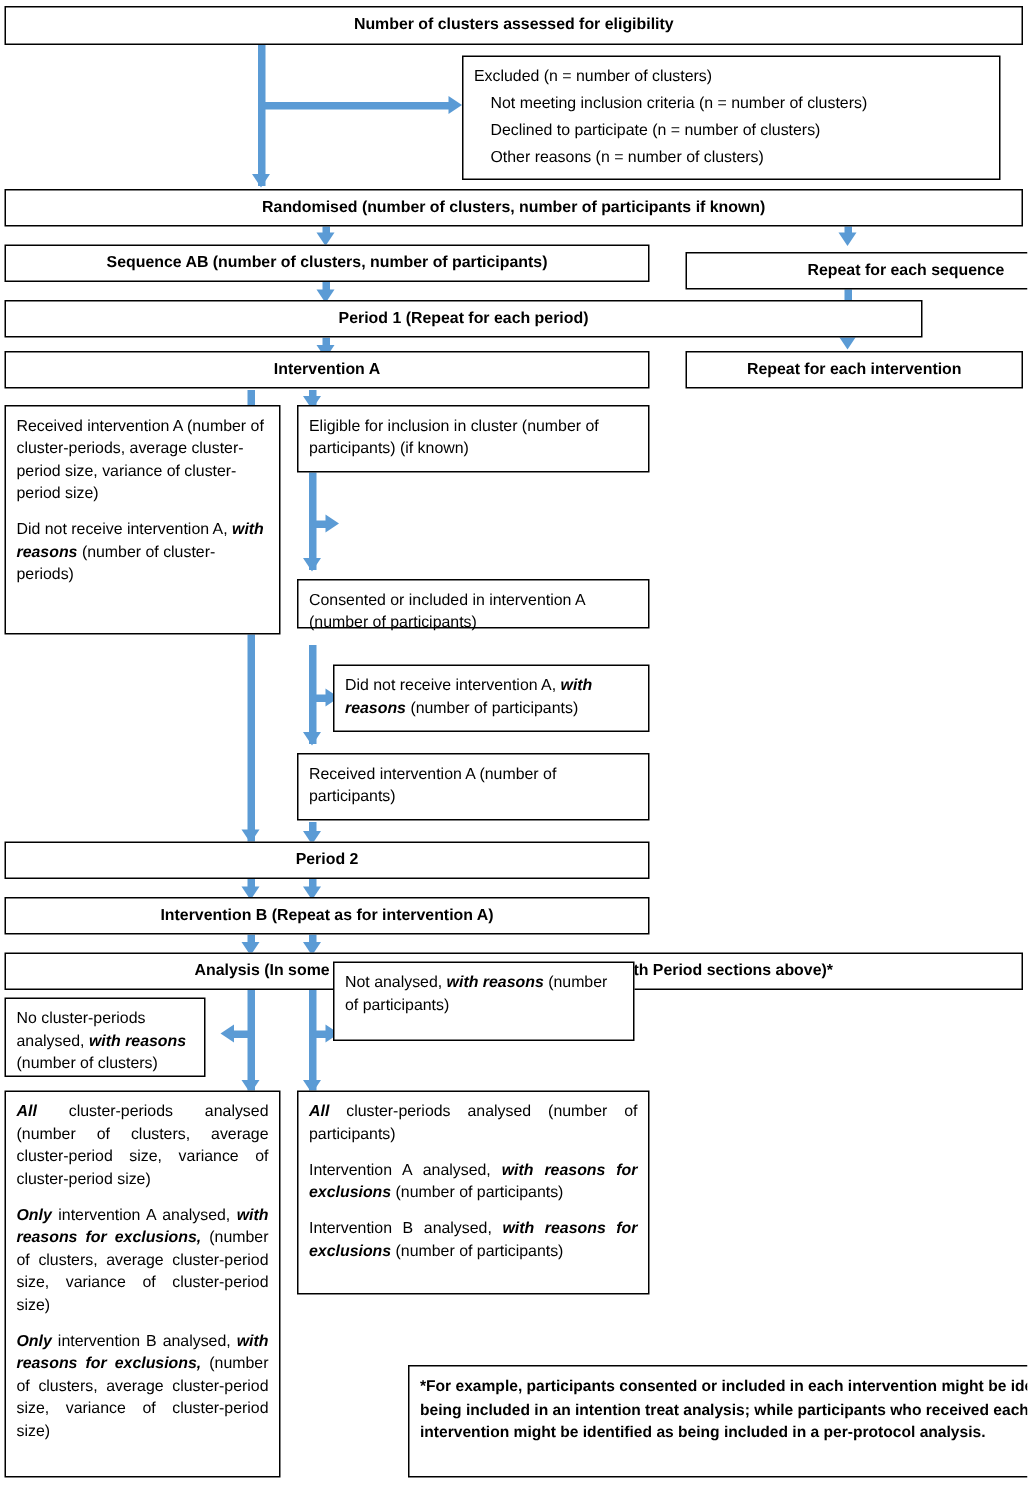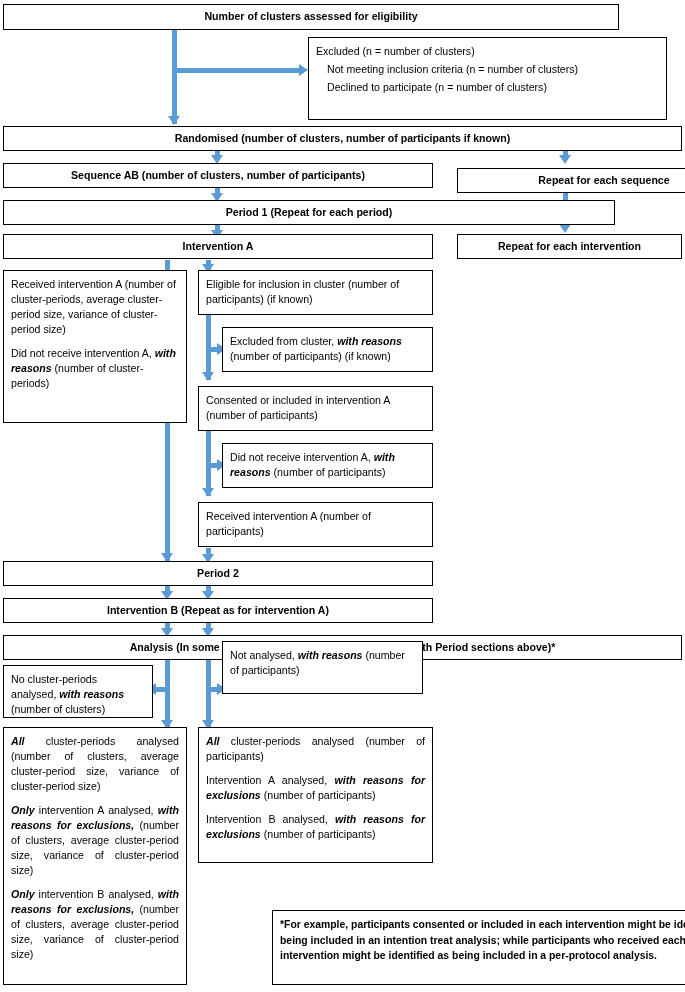--- a/index.html
+++ b/index.html
@@ -152,28 +152,29 @@
   <div class="arrow-v" style="left:165px; top:660px; height:68px;"></div>
   <div class="head-d" style="left:161px; top:720px;"></div>
   <div class="arrow-h" style="left:155px; top:687px; width:12px;"></div>
   <div class="head-l" style="left:147px; top:683px;"></div>
 
   <div class="arrow-v" style="left:206px; top:660px; height:68px;"></div>
   <div class="head-d" style="left:202px; top:720px;"></div>
   <div class="arrow-h" style="left:208px; top:687px; width:12px;"></div>
   <div class="head-r" style="left:217px; top:683px;"></div>
 
-  <div class="box center" style="left:3px; top:4px; width:616px; height:26px;">
+  <div class="box center" style="left:3px; top:4px; width:679px; height:26px;">
     <span>Number of clusters assessed for eligibility</span>
   </div>
 
   <div class="box body" style="left:308px; top:37px; width:359px; height:83px;">
     <p>Excluded (n = number of clusters)</p>
     <p class="ind" style="margin-top:3px;">Not meeting inclusion criteria (n = number of clusters)</p>
     <p class="ind" style="margin-top:3px;">Declined to participate (n = number of clusters)</p>
+    <p class="ind" style="margin-top:3px;">Other reasons (n = number of clusters)</p>
   </div>
 
   <div class="box center" style="left:3px; top:126px; width:679px; height:25px;">
     <span>Randomised (number of clusters, number of participants if known)</span>
   </div>
 
   <div class="box center" style="left:3px; top:163px; width:430px; height:25px;">
     <span>Sequence AB (number of clusters, number of participants)</span>
   </div>
 
@@ -195,25 +196,22 @@
 
   <div class="box body" style="left:3px; top:270px; width:184px; height:153px;">
     <p>Received intervention A (number of cluster-periods, average cluster-period size, variance of cluster-period size)</p>
     <p><span>Did not receive intervention A, </span><span class="bi">with reasons</span><span> (number of cluster-periods)</span></p>
   </div>
 
   <div class="box body" style="left:198px; top:270px; width:235px; height:45px;">
     <p>Eligible for inclusion in cluster (number of participants) (if known)</p>
   </div>
 
-  <div class="box body" style="left:222px; top:327px; width:211px; height:45px;">
-    <p><span>Excluded from cluster, </span><span class="bi">with reasons</span><span> (number of participants) (if known)</span></p>
-  </div>
-
-  <div class="box body" style="left:198px; top:386px; width:235px; height:45px;">
+
+  <div class="box body" style="left:198px; top:386px; width:235px; height:33px;">
     <p>Consented or included in intervention A (number of participants)</p>
   </div>
 
   <div class="box body" style="left:222px; top:443px; width:211px; height:45px;">
     <p><span>Did not receive intervention A, </span><span class="bi">with reasons</span><span> (number of participants)</span></p>
   </div>
 
   <div class="box body" style="left:198px; top:502px; width:235px; height:45px;">
     <p>Received intervention A (number of participants)</p>
   </div>
@@ -223,21 +221,21 @@
   </div>
 
   <div class="box center" style="left:3px; top:598px; width:430px; height:25px;">
     <span>Intervention B (Repeat as for intervention A)</span>
   </div>
 
   <div class="box center" style="left:3px; top:635px; width:679px; height:25px;">
     <span>Analysis (In some cases the numbers can be combined with Period sections above)*</span>
   </div>
 
-  <div class="box body" style="left:3px; top:665px; width:150px; height:53px;">
+  <div class="box body" style="left:3px; top:665px; width:134px; height:53px;">
     <p><span>No cluster-periods analysed, </span><span class="bi">with reasons</span><span> (number of clusters)</span></p>
   </div>
 
   <div class="box body" style="left:222px; top:641px; width:201px; height:53px;">
     <p><span>Not analysed, </span><span class="bi">with reasons</span><span> (number of participants)</span></p>
   </div>
 
   <div class="box justify" style="left:3px; top:727px; width:184px; height:258px;">
     <p><span class="bi">All</span><span> cluster-periods analysed (number of clusters, average cluster-period size, variance of cluster-period size)</span></p>
     <p><span class="bi">Only</span><span> intervention A analysed, </span><span class="bi">with reasons for exclusions,</span><span> (number of clusters, average cluster-period size, variance of cluster-period size)</span></p>

